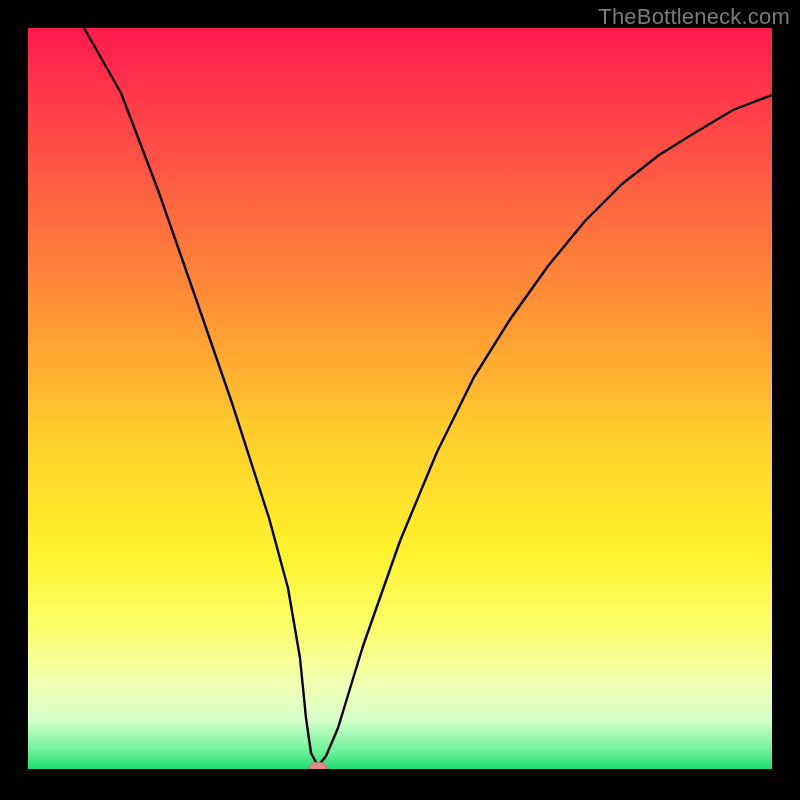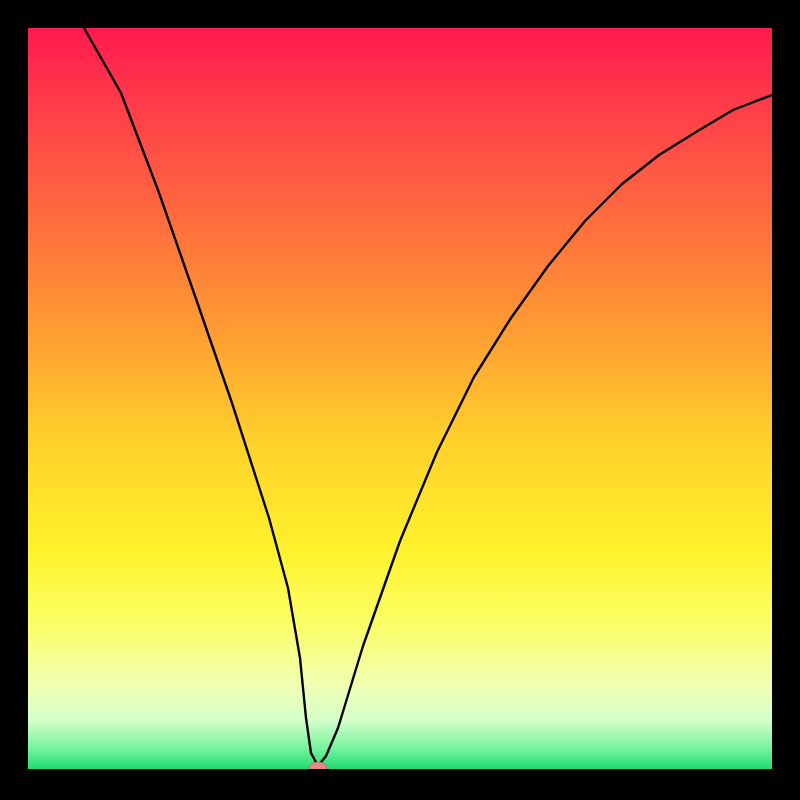--- a/index.html
+++ b/index.html
@@ -73,20 +73,21 @@
     height: 3px;
     background: #000;
     z-index: 12;
   }
 </style>
 </head>
 <body>
 
 <div class="frame">
 
+  <div class="watermark">TheBottleneck.com</div>
 
   <div class="plot">
     <div class="gradient"></div>
 
     <svg class="curve" width="744" height="744" viewBox="0 0 744 744">
 
       <path d="M 56 0
                L 93 65
                L 130 162
                L 167 268

